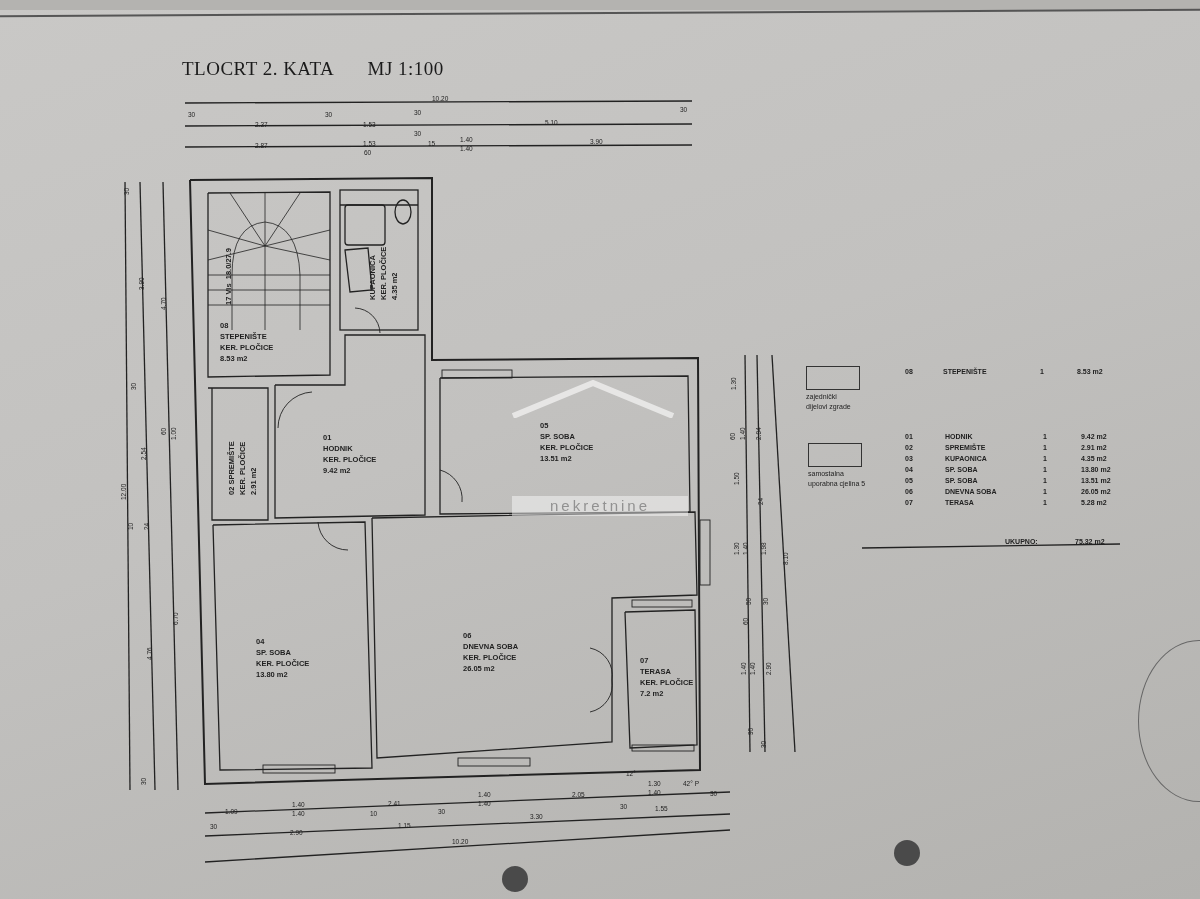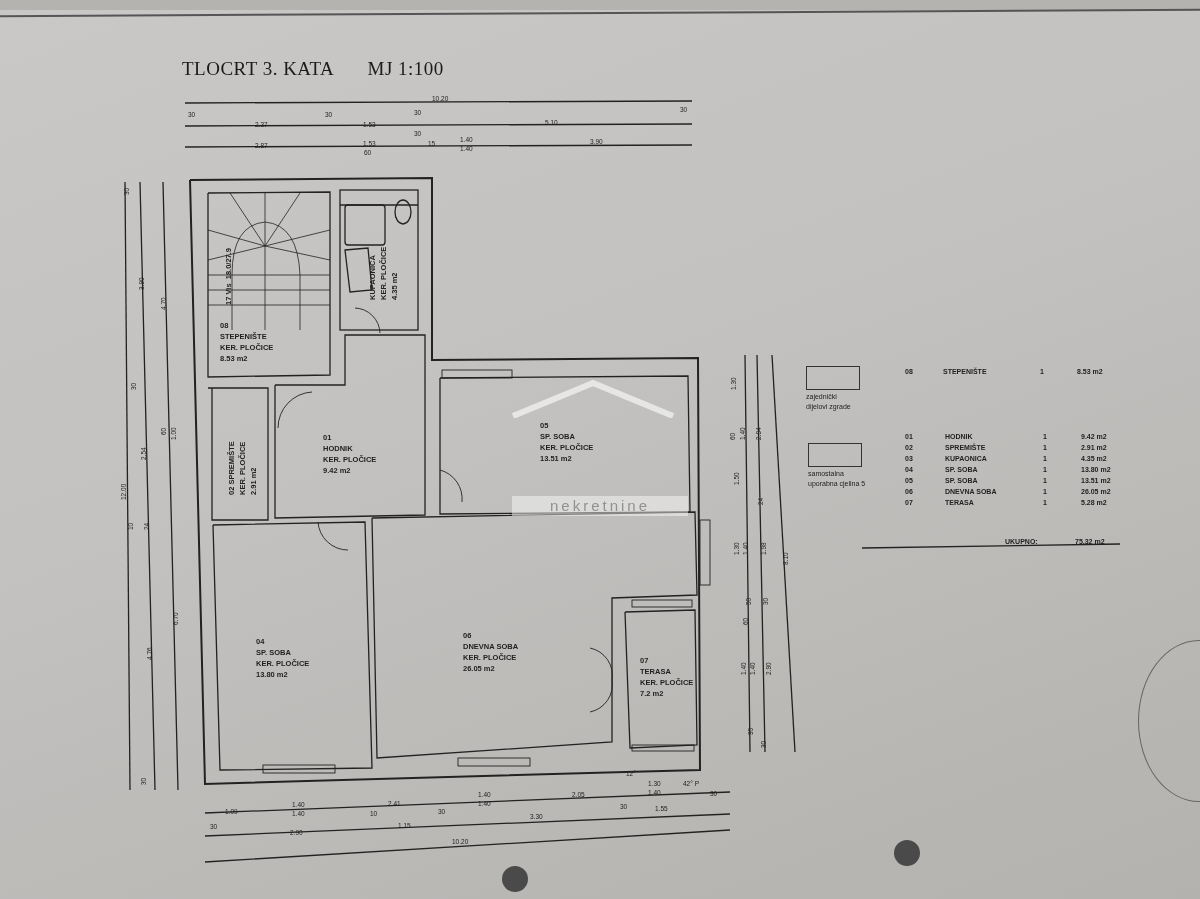--- a/index.html
+++ b/index.html
@@ -23,21 +23,21 @@
   .hole{position:absolute;width:26px;height:26px;border-radius:50%;background:#4a4a4a;}
   .circle-mark{position:absolute;left:1138px;top:640px;width:120px;height:160px;border:1px solid #666;border-radius:50%;}
 </style>
 </head>
 <body>
 
 <div class="paper"></div>
 <div class="topline"></div>
 
 <div class="title">
-  <span>TLOCRT 3. KATA</span>
+  <span>TLOCRT 2. KATA</span>
   <span>MJ 1:100</span>
 </div>
 
 <svg width="1200" height="899">
   <g stroke="#222" fill="none" stroke-width="1.3">
 
     <line x1="185" y1="103" x2="692" y2="101"></line>
     <line x1="185" y1="126" x2="692" y2="124"></line>
     <line x1="185" y1="147" x2="692" y2="145"></line>
 

